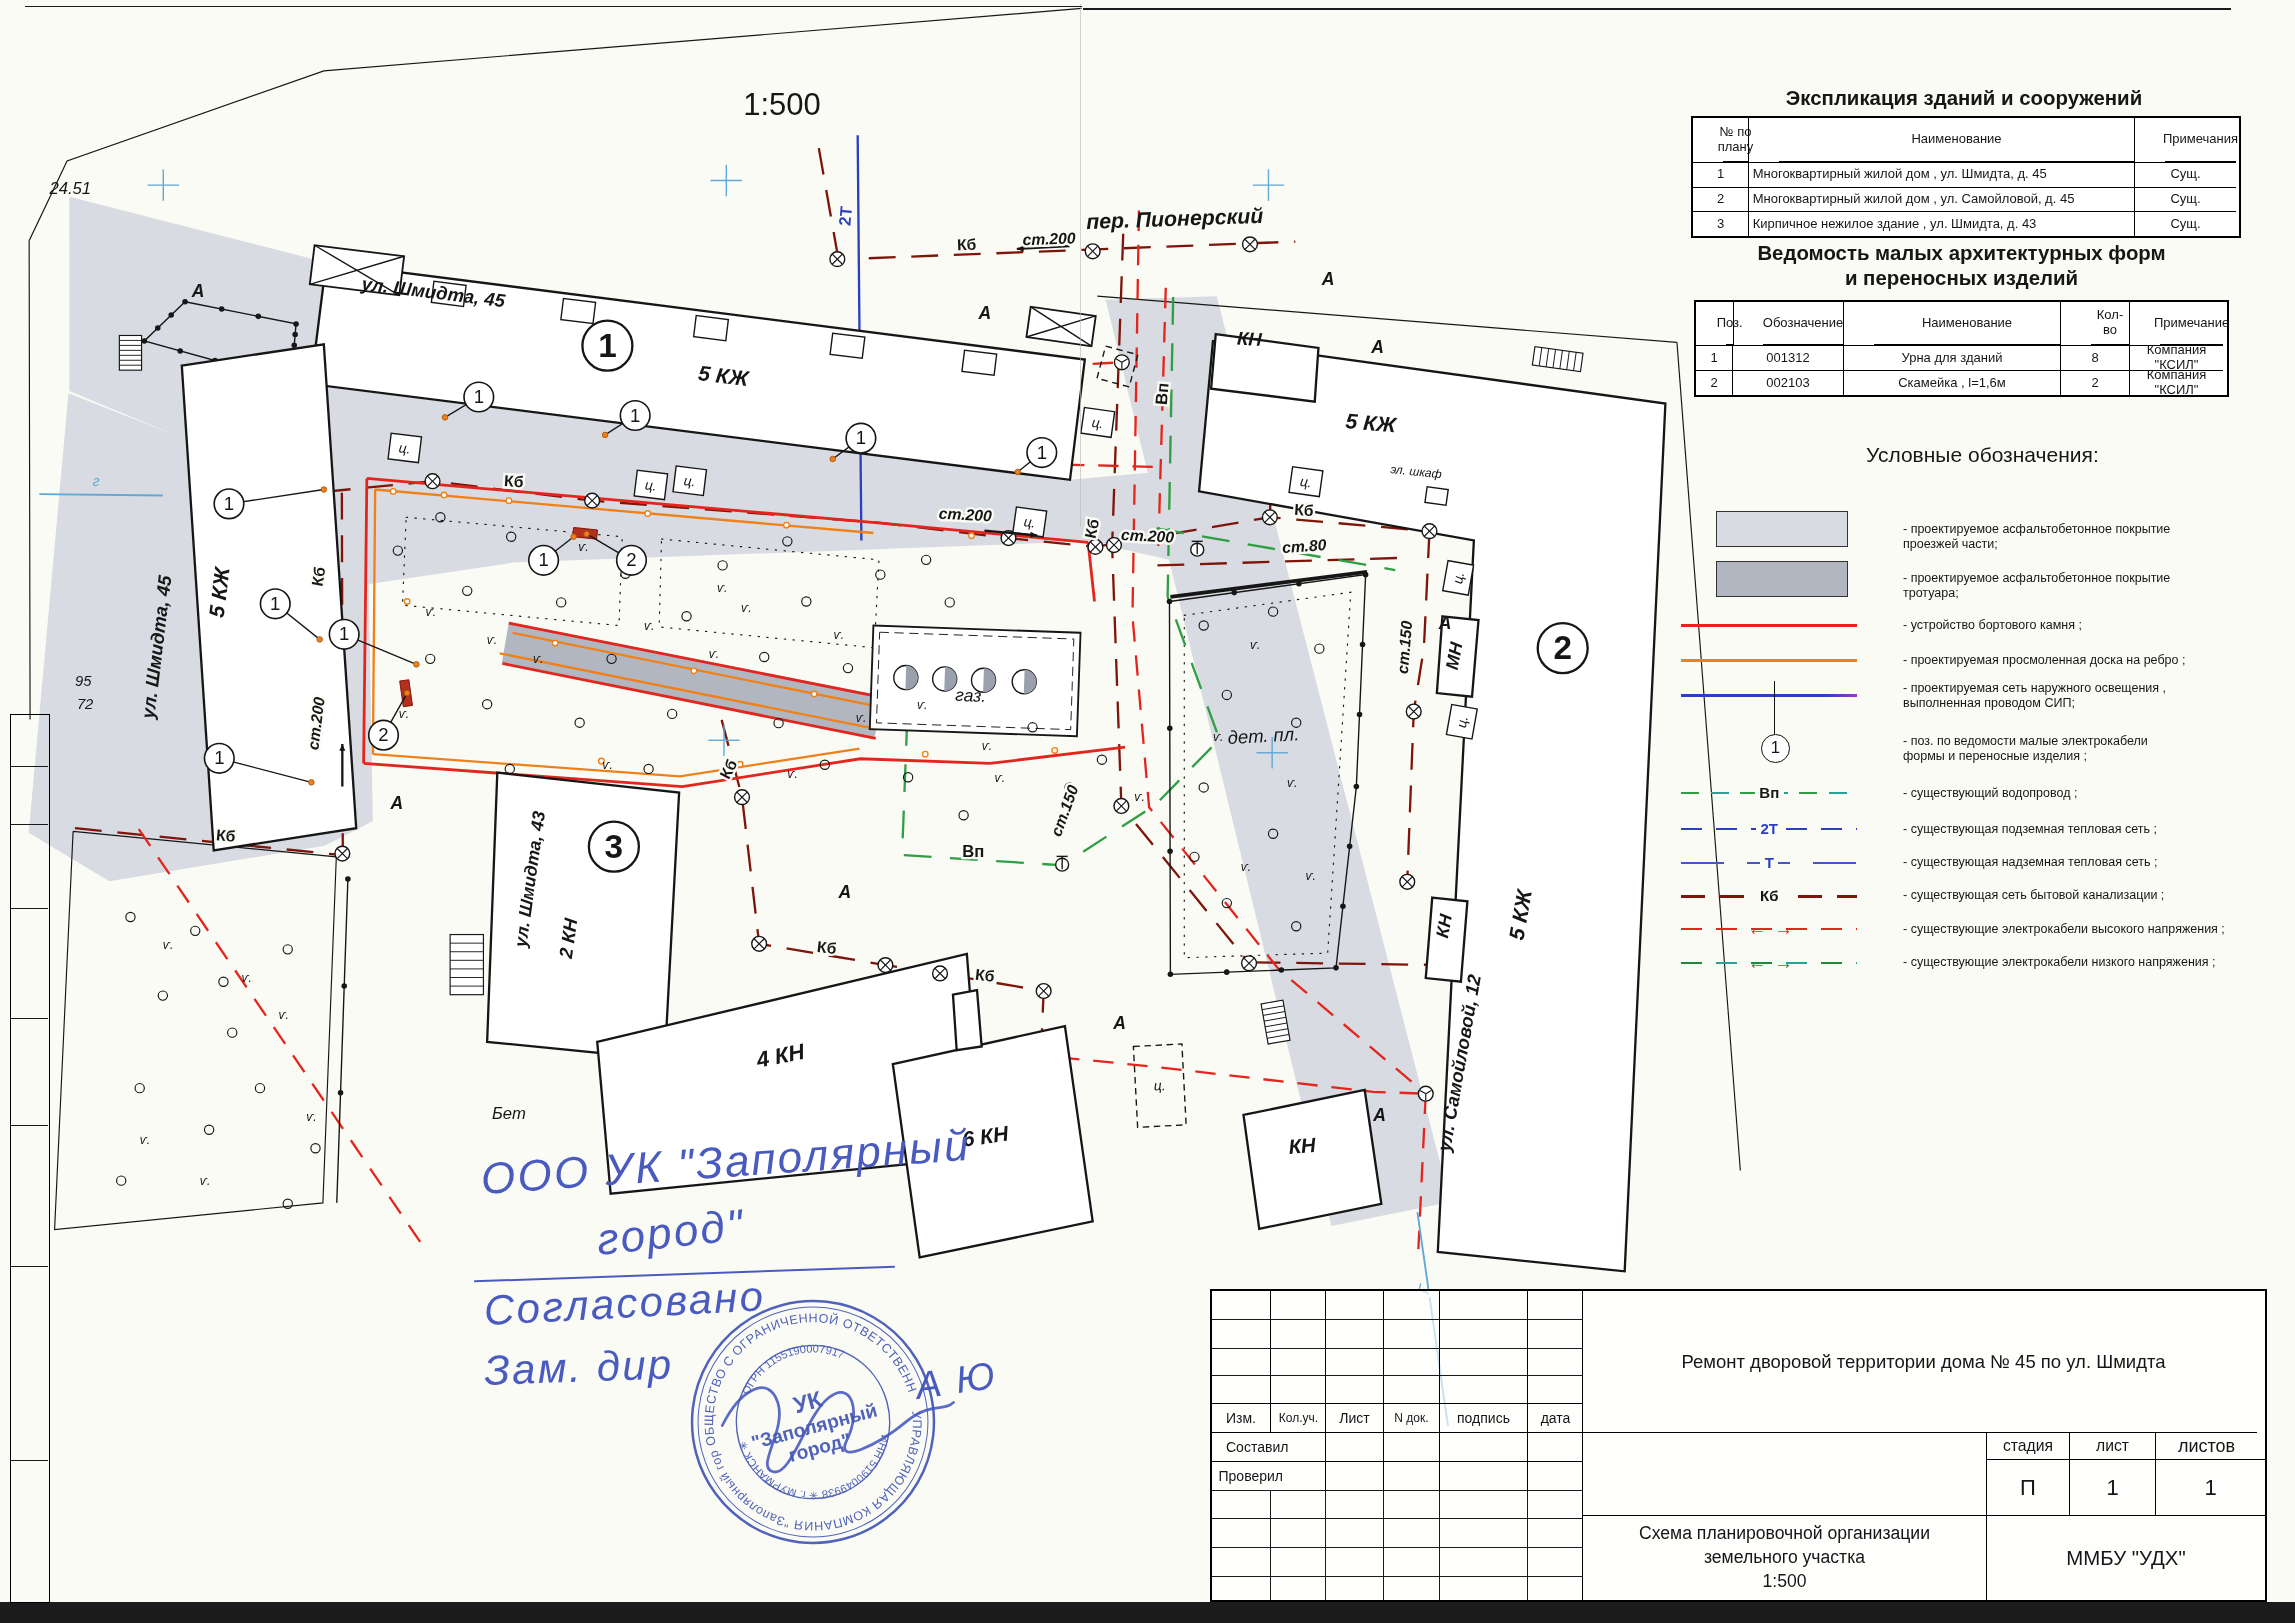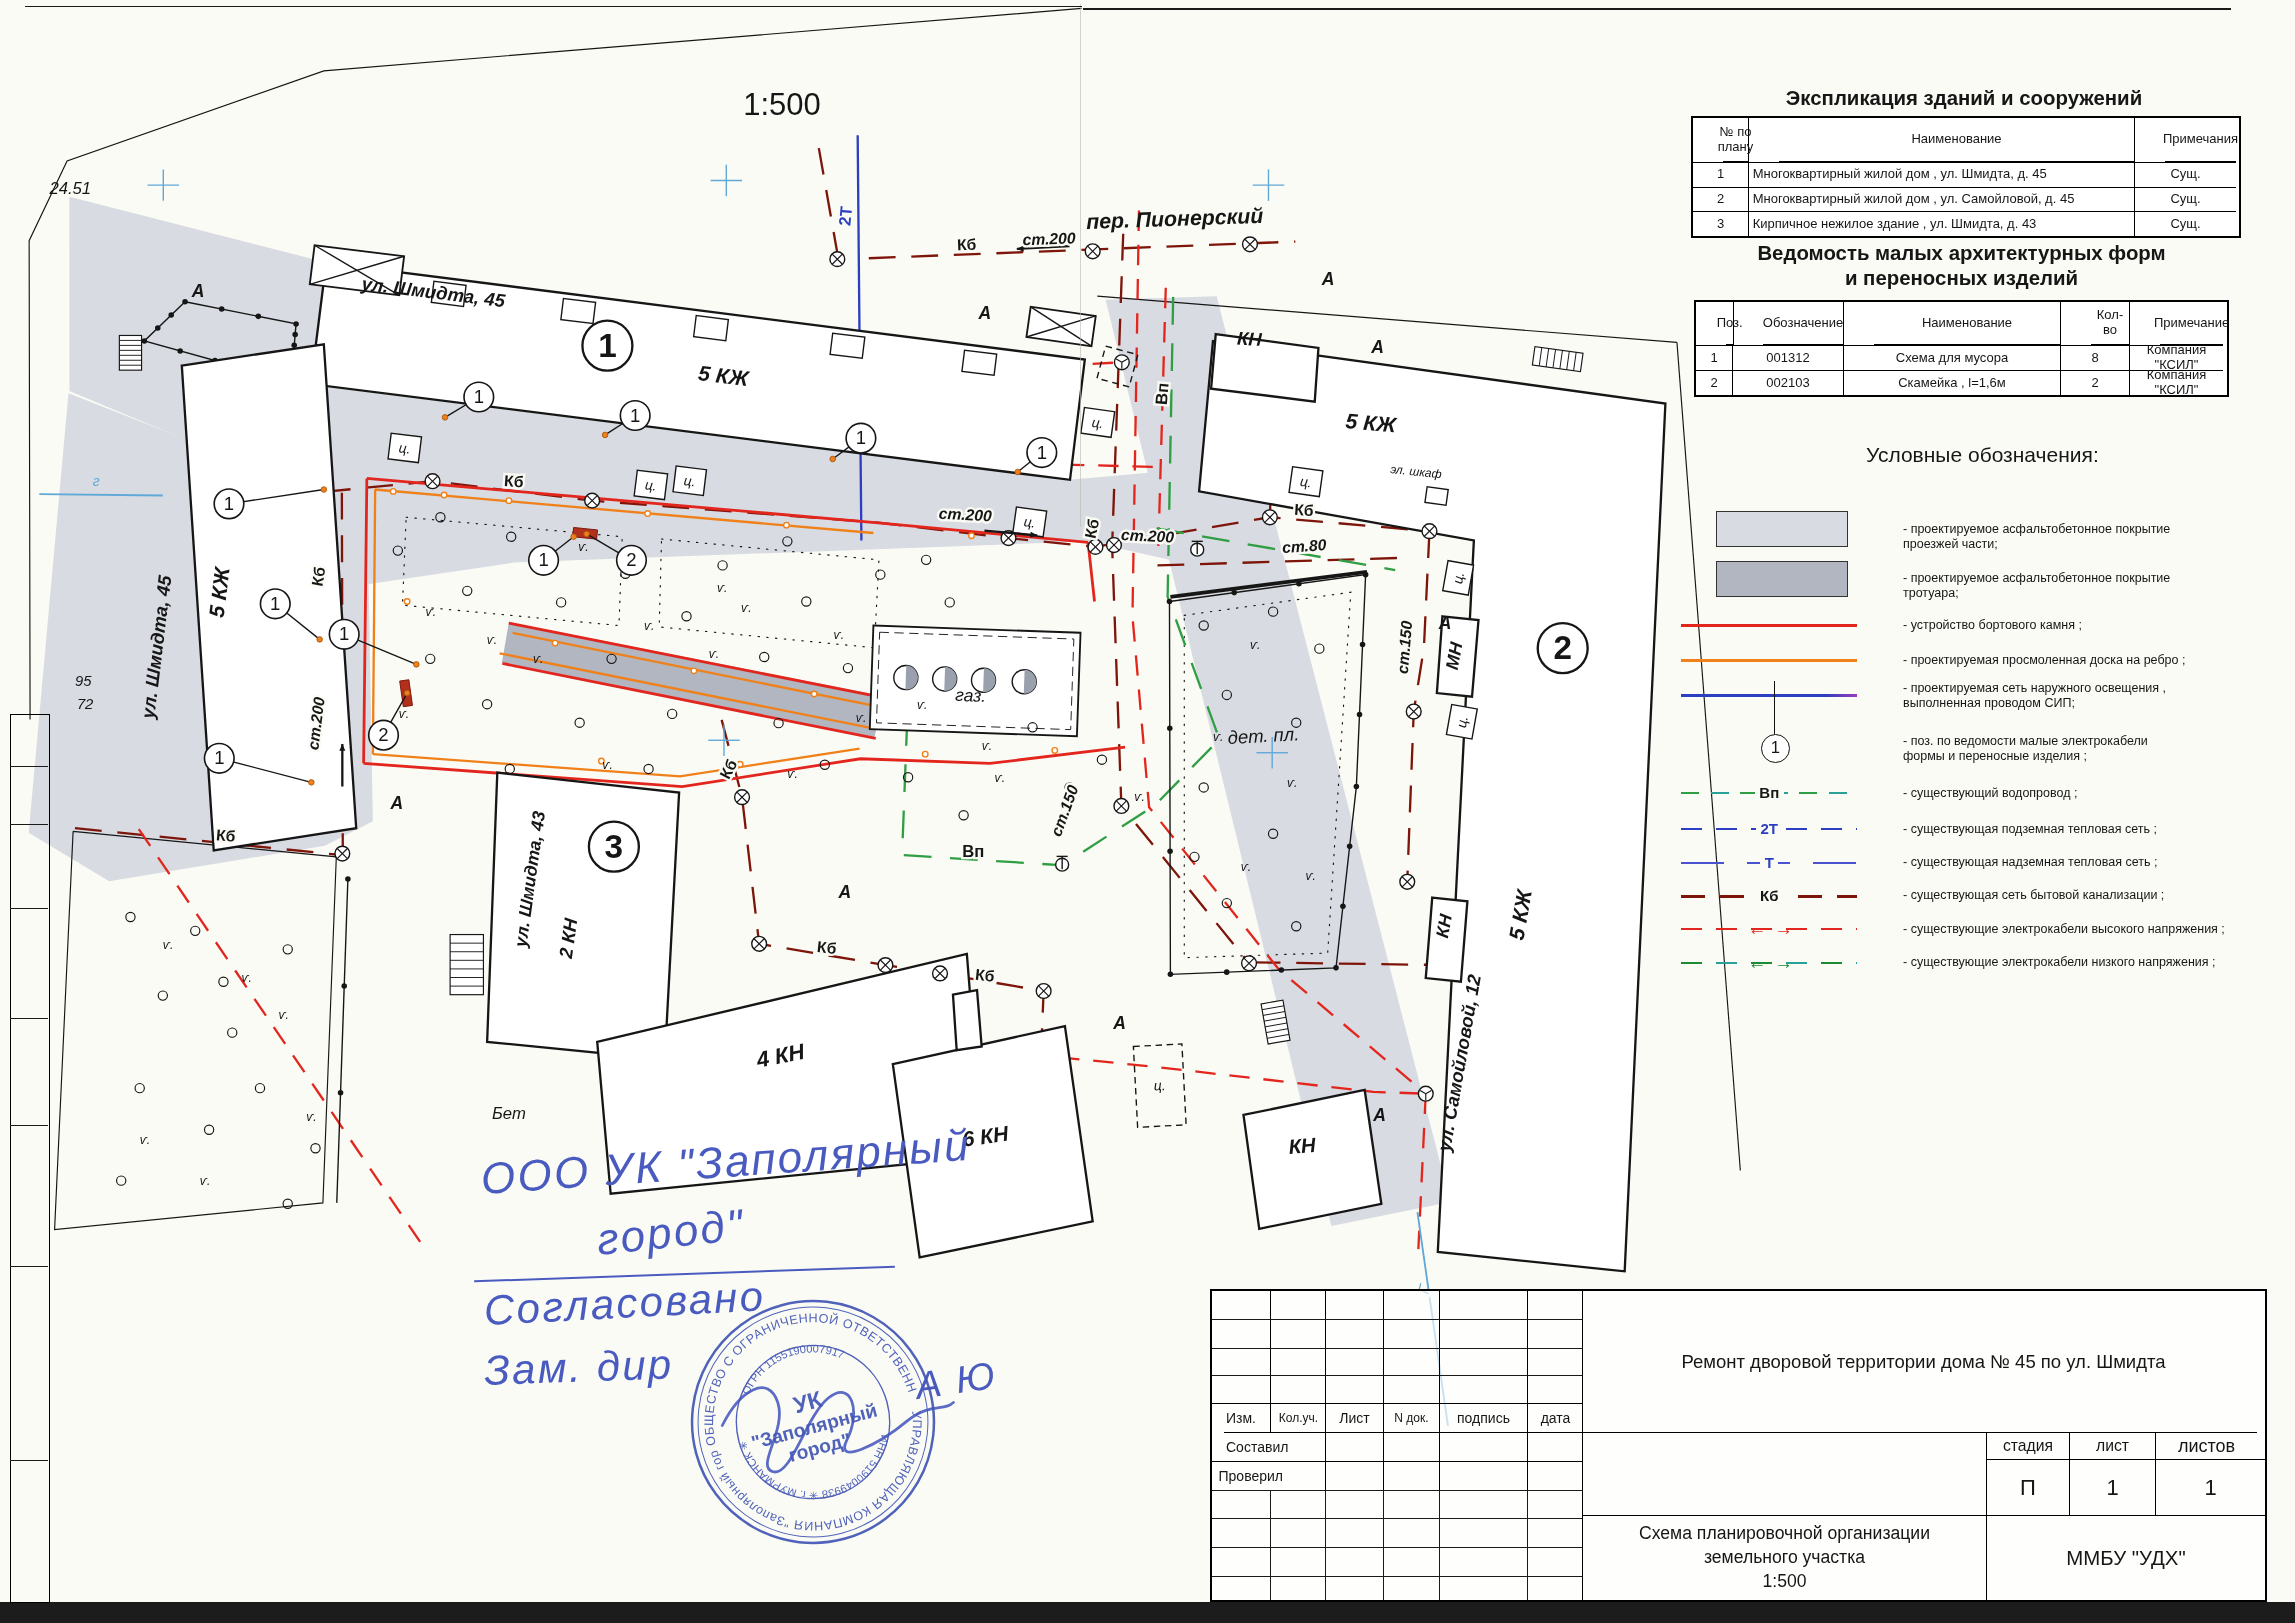--- a/index.html
+++ b/index.html
@@ -679,21 +679,21 @@
   <div class="abs tbl-title" style="left:1684px;top:242px;width:555px">Ведомость малых архитектурных форм</div>
   <div class="abs tbl-title" style="left:1684px;top:267px;width:555px">и переносных изделий</div>
   <div class="abs grid" style="left:1694px;top:300px;width:531px;grid-template-columns:37px 111px 217px 69px 93px;grid-template-rows:43px 25px 25px">
     <div class="h nr hdrline">Поз.</div>
     <div class="h nr hdrline">Обозначение</div>
     <div class="h nr hdrline">Наименование</div>
     <div class="h nr hdrline">Кол-во</div>
     <div class="h nr nc hdrline">Примечание</div>
     <div>1</div>
     <div>001312</div>
-    <div>Схема для мусора</div>
+    <div>Урна для зданий</div>
     <div>8</div>
     <div class="nc">Компания "КСИЛ"</div>
     <div>2</div>
     <div>002103</div>
     <div>Скамейка , l=1,6м</div>
     <div>2</div>
     <div class="nc">Компания "КСИЛ"</div>
   </div>
 
   <div class="abs" style="left:1672px;top:435px;width:602px;height:565px">
@@ -794,21 +794,21 @@
     <div class="abs frameline" style="left:0;top:57px;width:370px;height:1.4px"></div>
     <div class="abs frameline" style="left:0;top:84px;width:370px;height:1.4px"></div>
 
     <div class="c noL" style="left:0;top:112px;width:58px;height:29px">Изм.</div>
     <div class="c" style="left:58px;top:112px;width:56px;height:29px;font-size:12px">Кол.уч.</div>
     <div class="c" style="left:113px;top:112px;width:58px;height:29px">Лист</div>
     <div class="c" style="left:171px;top:112px;width:56px;height:29px;font-size:12px">N док.</div>
     <div class="c" style="left:227px;top:112px;width:88px;height:29px">подпись</div>
     <div class="c" style="left:315px;top:112px;width:56px;height:29px">дата</div>
 
-    <div class="c noL" style="left:12px;top:141px;width:113px;height:29px;justify-content:flex-start;padding-left:2px">Составил</div>
+    <div class="c noL" style="left:0;top:141px;width:113px;height:29px;justify-content:flex-start;padding-left:14px">Составил</div>
     <div class="c" style="left:113px;top:141px;width:58px;height:29px"></div>
     <div class="c" style="left:171px;top:141px;width:56px;height:29px"></div>
     <div class="c" style="left:227px;top:141px;width:88px;height:29px"></div>
     <div class="c" style="left:315px;top:141px;width:56px;height:29px"></div>
     <div class="c noL" style="left:0;top:170px;width:113px;height:29px;justify-content:flex-start;padding-left:6.5px">Проверил</div>
     <div class="c" style="left:113px;top:170px;width:58px;height:29px"></div>
     <div class="c" style="left:171px;top:170px;width:56px;height:29px"></div>
     <div class="c" style="left:227px;top:170px;width:88px;height:29px"></div>
     <div class="c" style="left:315px;top:170px;width:56px;height:29px"></div>
     <div class="abs frameline" style="left:0;top:199px;width:370px;height:1.4px"></div>

